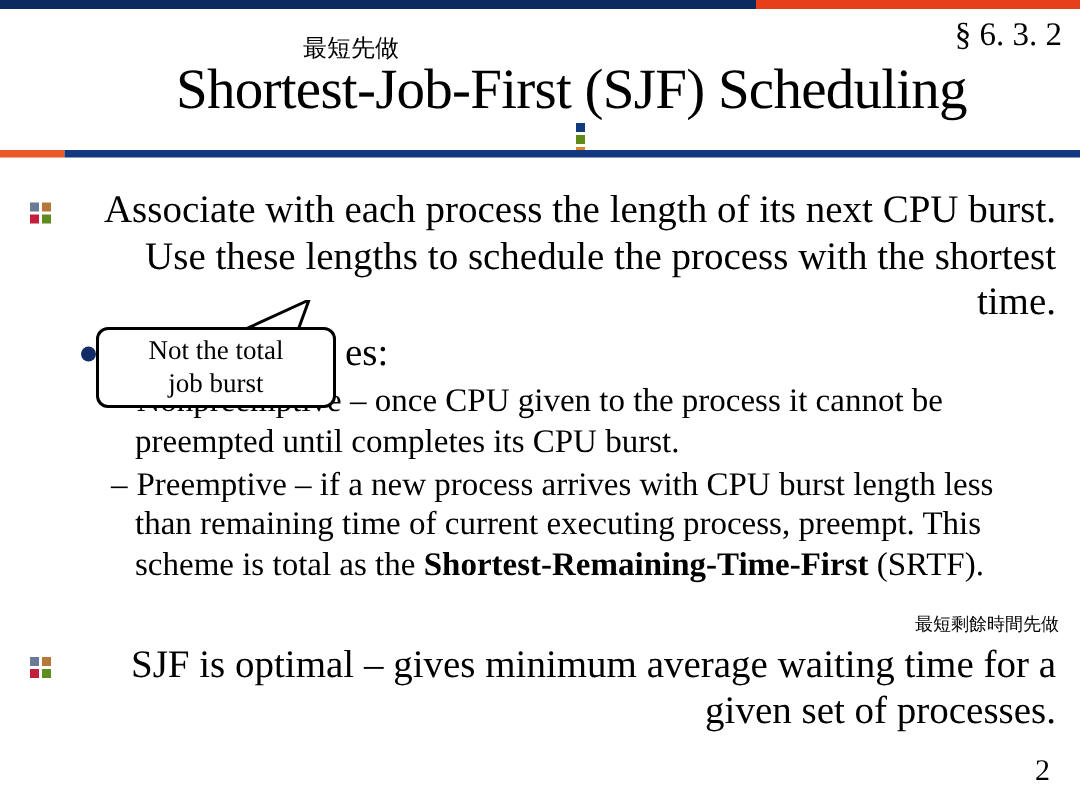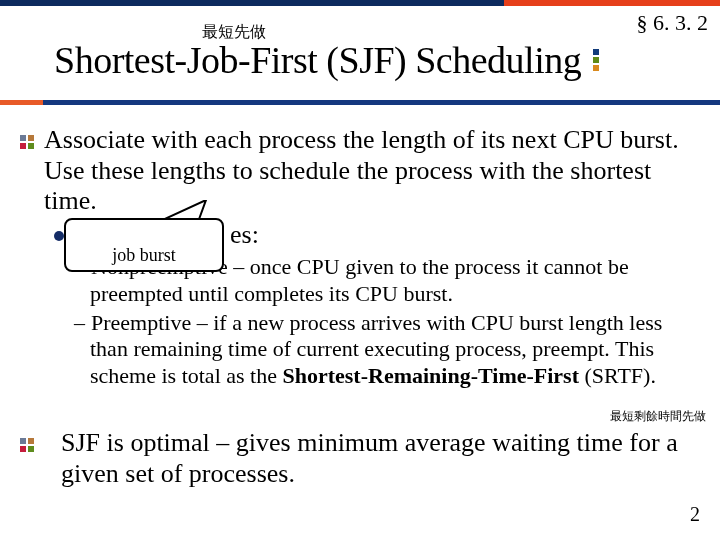--- a/index.html
+++ b/index.html
@@ -42,20 +42,21 @@
     font-family: "Microsoft JhengHei", "SimSun", serif;
   }
 
   .title-row {
     position: absolute;
     top: 38px;
     left: 54px;
     right: 12px;
     display: flex;
     align-items: center;
+    flex-direction: column;
   }
   .title {
     font-family: "Comic Sans MS", "Comic Sans", cursive;
     font-size: 38px;
     color: #000;
     letter-spacing: -0.5px;
   }
   .title-deco {
     display: inline-flex;
     flex-direction: column;
@@ -81,20 +82,21 @@
     position: absolute;
     top: 115px;
     left: 20px;
     right: 16px;
   }
 
   .bullet-l1 {
     display: flex;
     align-items: flex-start;
     margin-top: 10px;
+    text-align: right;
   }
   .bullet-l1 .dot {
     display: inline-flex;
     margin-top: 10px;
     margin-right: 10px;
   }
   .dot-grid {
     display: grid;
     grid-template-columns: 6px 6px;
     grid-template-rows: 6px 6px;
@@ -251,20 +253,20 @@
     </div>
   </div>
 
   <div class="callout-pointer">
     <svg width="60" height="30">
       <polygon points="0,22 48,0 40,22" fill="#fff" stroke="#000" stroke-width="2"></polygon>
     </svg>
   </div>
   <div class="callout">
     <div>
-      <br>
+      <span>Not the total</span><br>
       <span>job burst</span>
     </div>
   </div>
 
   <div class="page-num">2</div>
 
 </div>
 
 </body></html>

